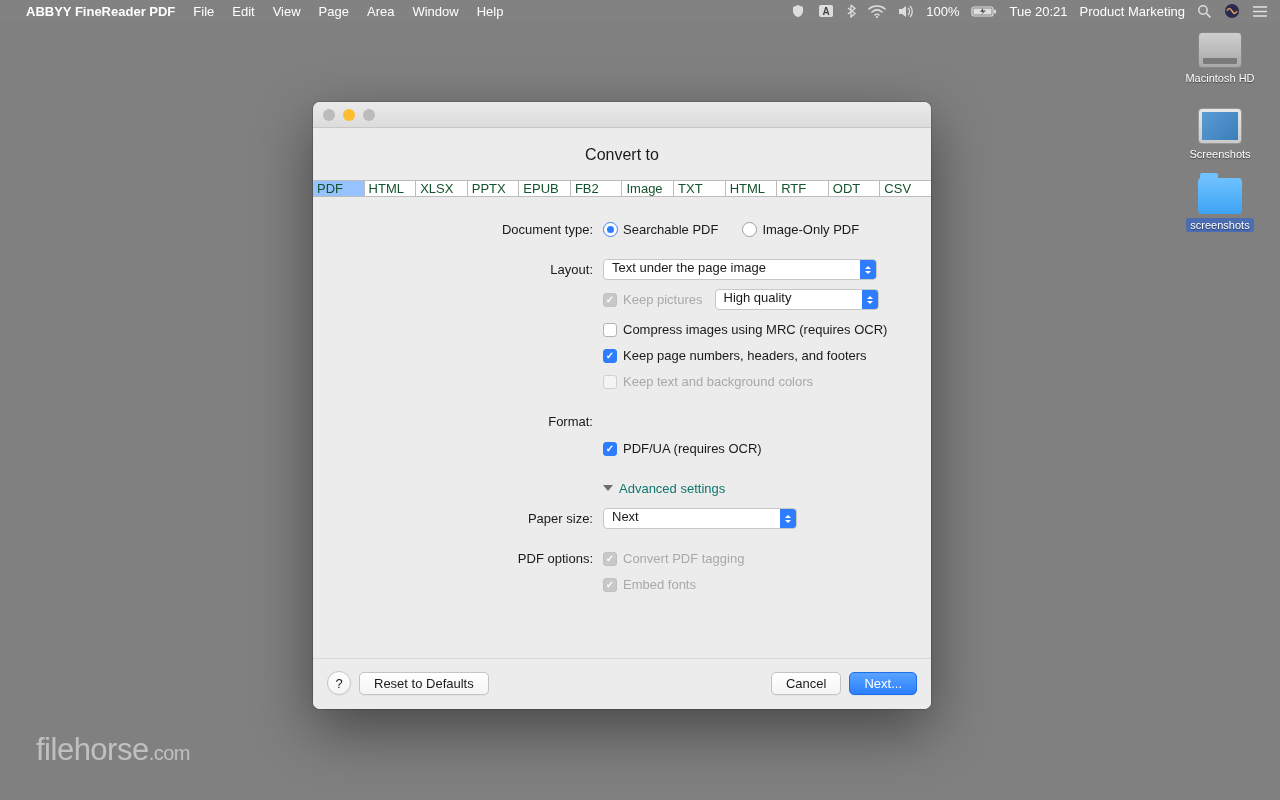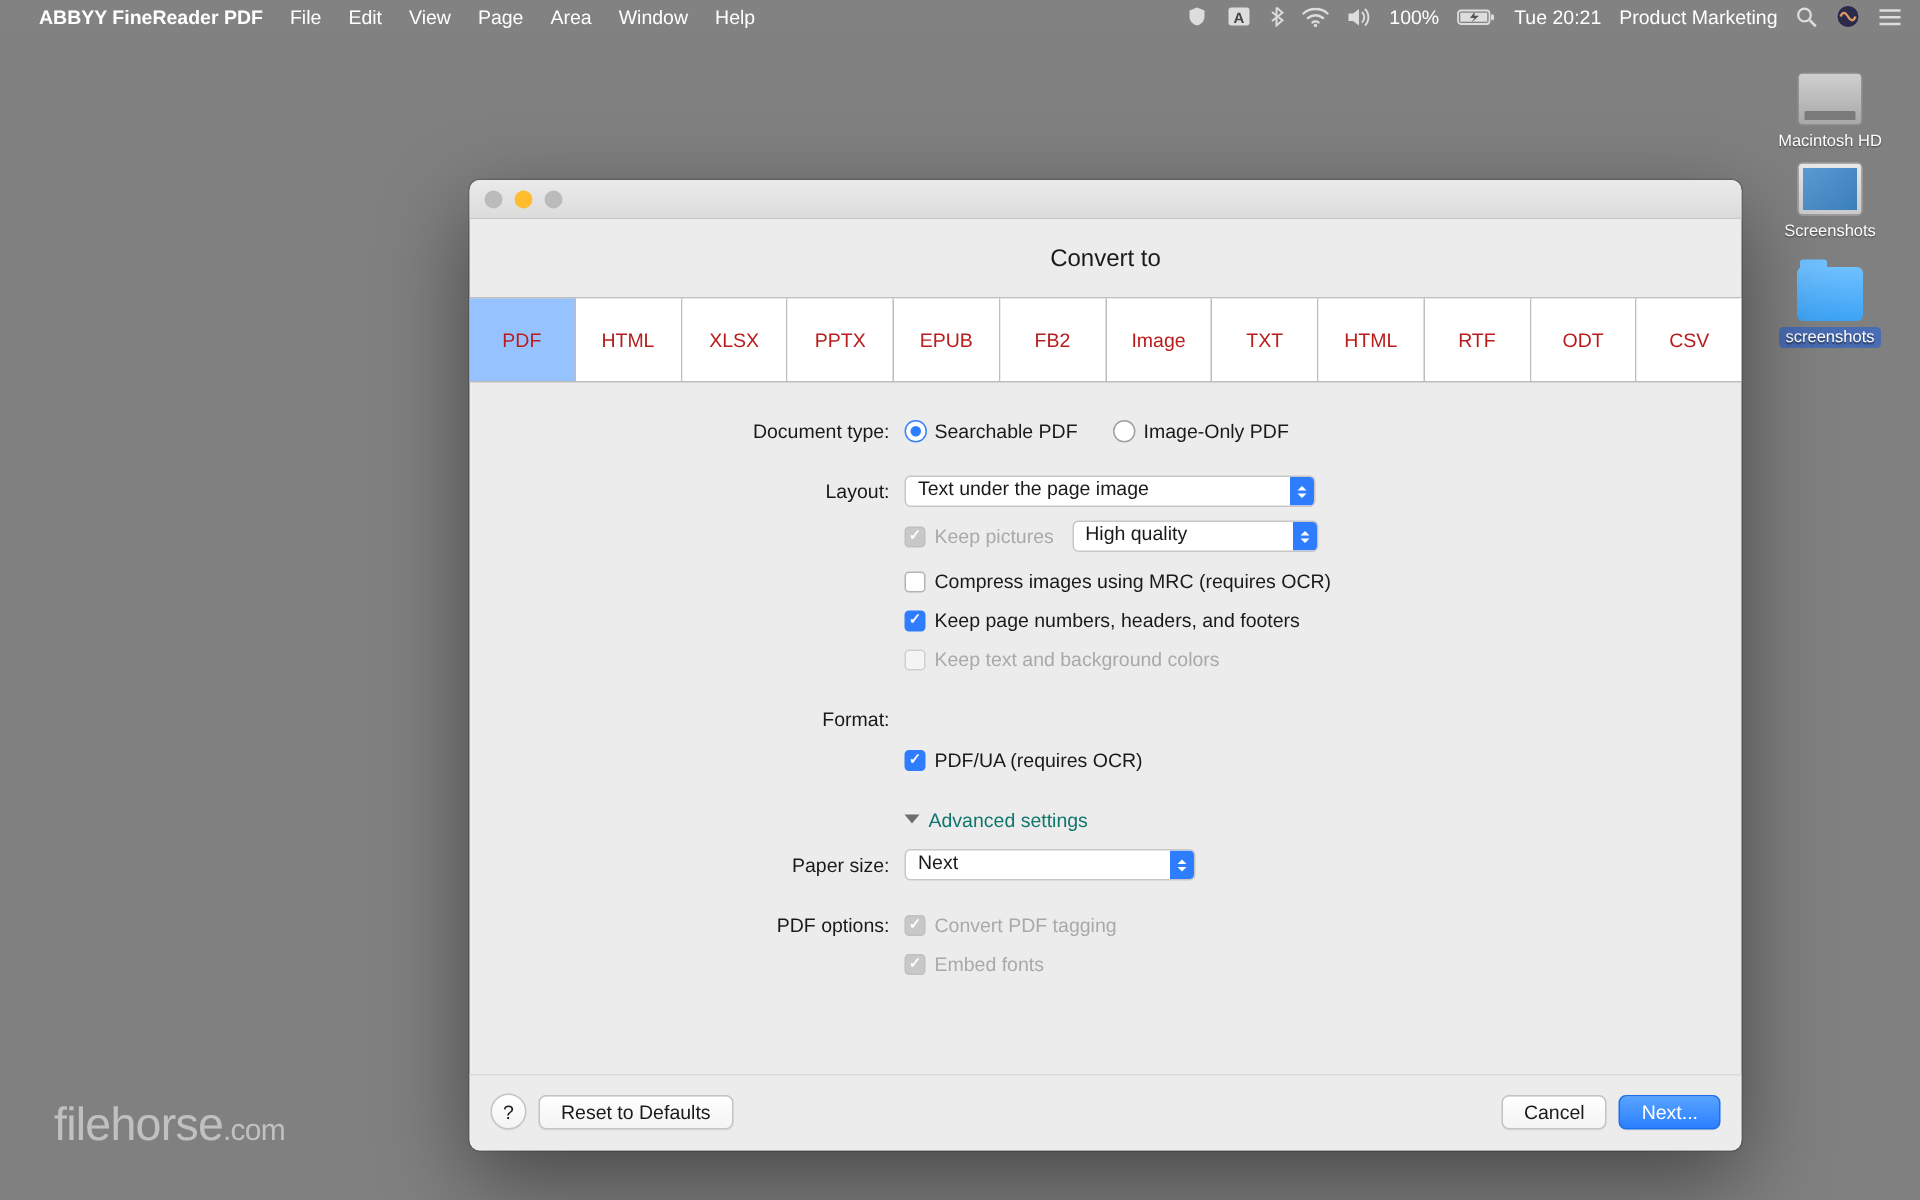--- a/index.html
+++ b/index.html
@@ -19,33 +19,33 @@
 .desk-icon{position:absolute;right:24px;width:72px;text-align:center;color:#fff;font-size:11px;text-shadow:0 1px 1px rgba(0,0,0,.5)}
 .desk-icon .img{width:44px;height:36px;margin:0 auto 4px;border-radius:4px;position:relative}
 .hdimg{background:linear-gradient(#cfcfcf,#a8a8a8);border:1px solid #888;border-radius:5px;position:relative}
 .hdimg::after{content:"";position:absolute;bottom:3px;left:4px;right:4px;height:6px;background:#7a7a7a;border-radius:1px}
 .scrimg{background:linear-gradient(#e8e8e8,#cacaca);border:1px solid #999;border-radius:3px;position:relative}
 .scrimg::after{content:"";position:absolute;inset:3px;background:linear-gradient(135deg,#5a9bd4,#3b7fb8)}
 .folderimg{background:linear-gradient(#6fc1ff,#3da3f5);border-radius:3px;position:relative}
 .folderimg::before{content:"";position:absolute;top:-5px;left:2px;width:18px;height:6px;background:#6fc1ff;border-radius:2px 2px 0 0}
 
 
-.window{position:absolute;left:313px;top:120px;width:848px;background:#ececec;border-radius:7px;box-shadow:0 20px 60px rgba(0,0,0,.45),0 0 0 1px rgba(0,0,0,.15);overflow:hidden}
+.window{position:absolute;left:313px;top:102px;width:618px;background:#ececec;border-radius:7px;box-shadow:0 20px 60px rgba(0,0,0,.45),0 0 0 1px rgba(0,0,0,.15);overflow:hidden}
 .titlebar{height:26px;display:flex;align-items:center;padding:0 10px;background:linear-gradient(#eaeaea,#dcdcdc);border-bottom:1px solid #c8c8c8}
 .traffic{display:flex;gap:8px}
 .tl{width:12px;height:12px;border-radius:50%}
 .red{background:#bbb}
 .yellow{background:#febc2e}
 .green{background:#bbb}
 
 .winbody{padding:18px 0 0}
 .wintitle{text-align:center;font-size:16px;color:#1a1a1a;margin-bottom:16px}
 
 .tabs{display:flex;border:1px solid #bdbdbd;border-left:none;border-right:none}
-.tab{flex:1;text-align:center;padding:20px 4px;font-size:13px;color:#b91c1c;border-right:1px solid #bdbdbd;background:#fff;cursor:default}
+.tab{flex:1;padding:0 4px;font-size:13px;color:#14532d;border-right:1px solid #bdbdbd;background:#fff;cursor:default}
 .tab:last-child{border-right:none}
 .tab.active{background:#96c2ff}
 
 .content{padding:22px 30px 30px}
 .row{display:flex;align-items:center;margin-bottom:9px;min-height:21px}
 .lbl{width:260px;text-align:right;padding-right:10px;font-size:13px;color:#1a1a1a}
 .ctl{flex:1;display:flex;align-items:center;gap:8px;font-size:13px;color:#1a1a1a}
 .radio{display:flex;align-items:center;gap:5px;margin-right:16px}
 .radio .dot{width:15px;height:15px;border-radius:50%;border:1px solid #a0a0a0;background:#fff;display:flex;align-items:center;justify-content:center}
 .radio.sel .dot{border-color:#3b82f6}
@@ -147,21 +147,21 @@
     <span class="ico">
         <svg width="16" height="13" viewBox="0 0 16 13">
           <line x1="1" y1="2" x2="15" y2="2" stroke="#ddd" stroke-width="1.6"></line>
           <line x1="1" y1="6.5" x2="15" y2="6.5" stroke="#ddd" stroke-width="1.6"></line>
           <line x1="1" y1="11" x2="15" y2="11" stroke="#ddd" stroke-width="1.6"></line>
         </svg>
       </span>
   </span>
 </div>
 
-<div class="desk-icon" style="top:48px">
+<div class="desk-icon" style="top:32px">
   <div class="img hdimg"></div>
   <div>Macintosh HD</div>
 </div>
 <div class="desk-icon" style="top:108px">
   <div class="img scrimg"></div>
   <div>Screenshots</div>
 </div>
 <div class="desk-icon" style="top:178px">
   <div class="img folderimg"></div>
   <div style="background:rgba(50,100,200,.7);border-radius:3px;padding:1px 4px;display:inline-block">screenshots</div>

